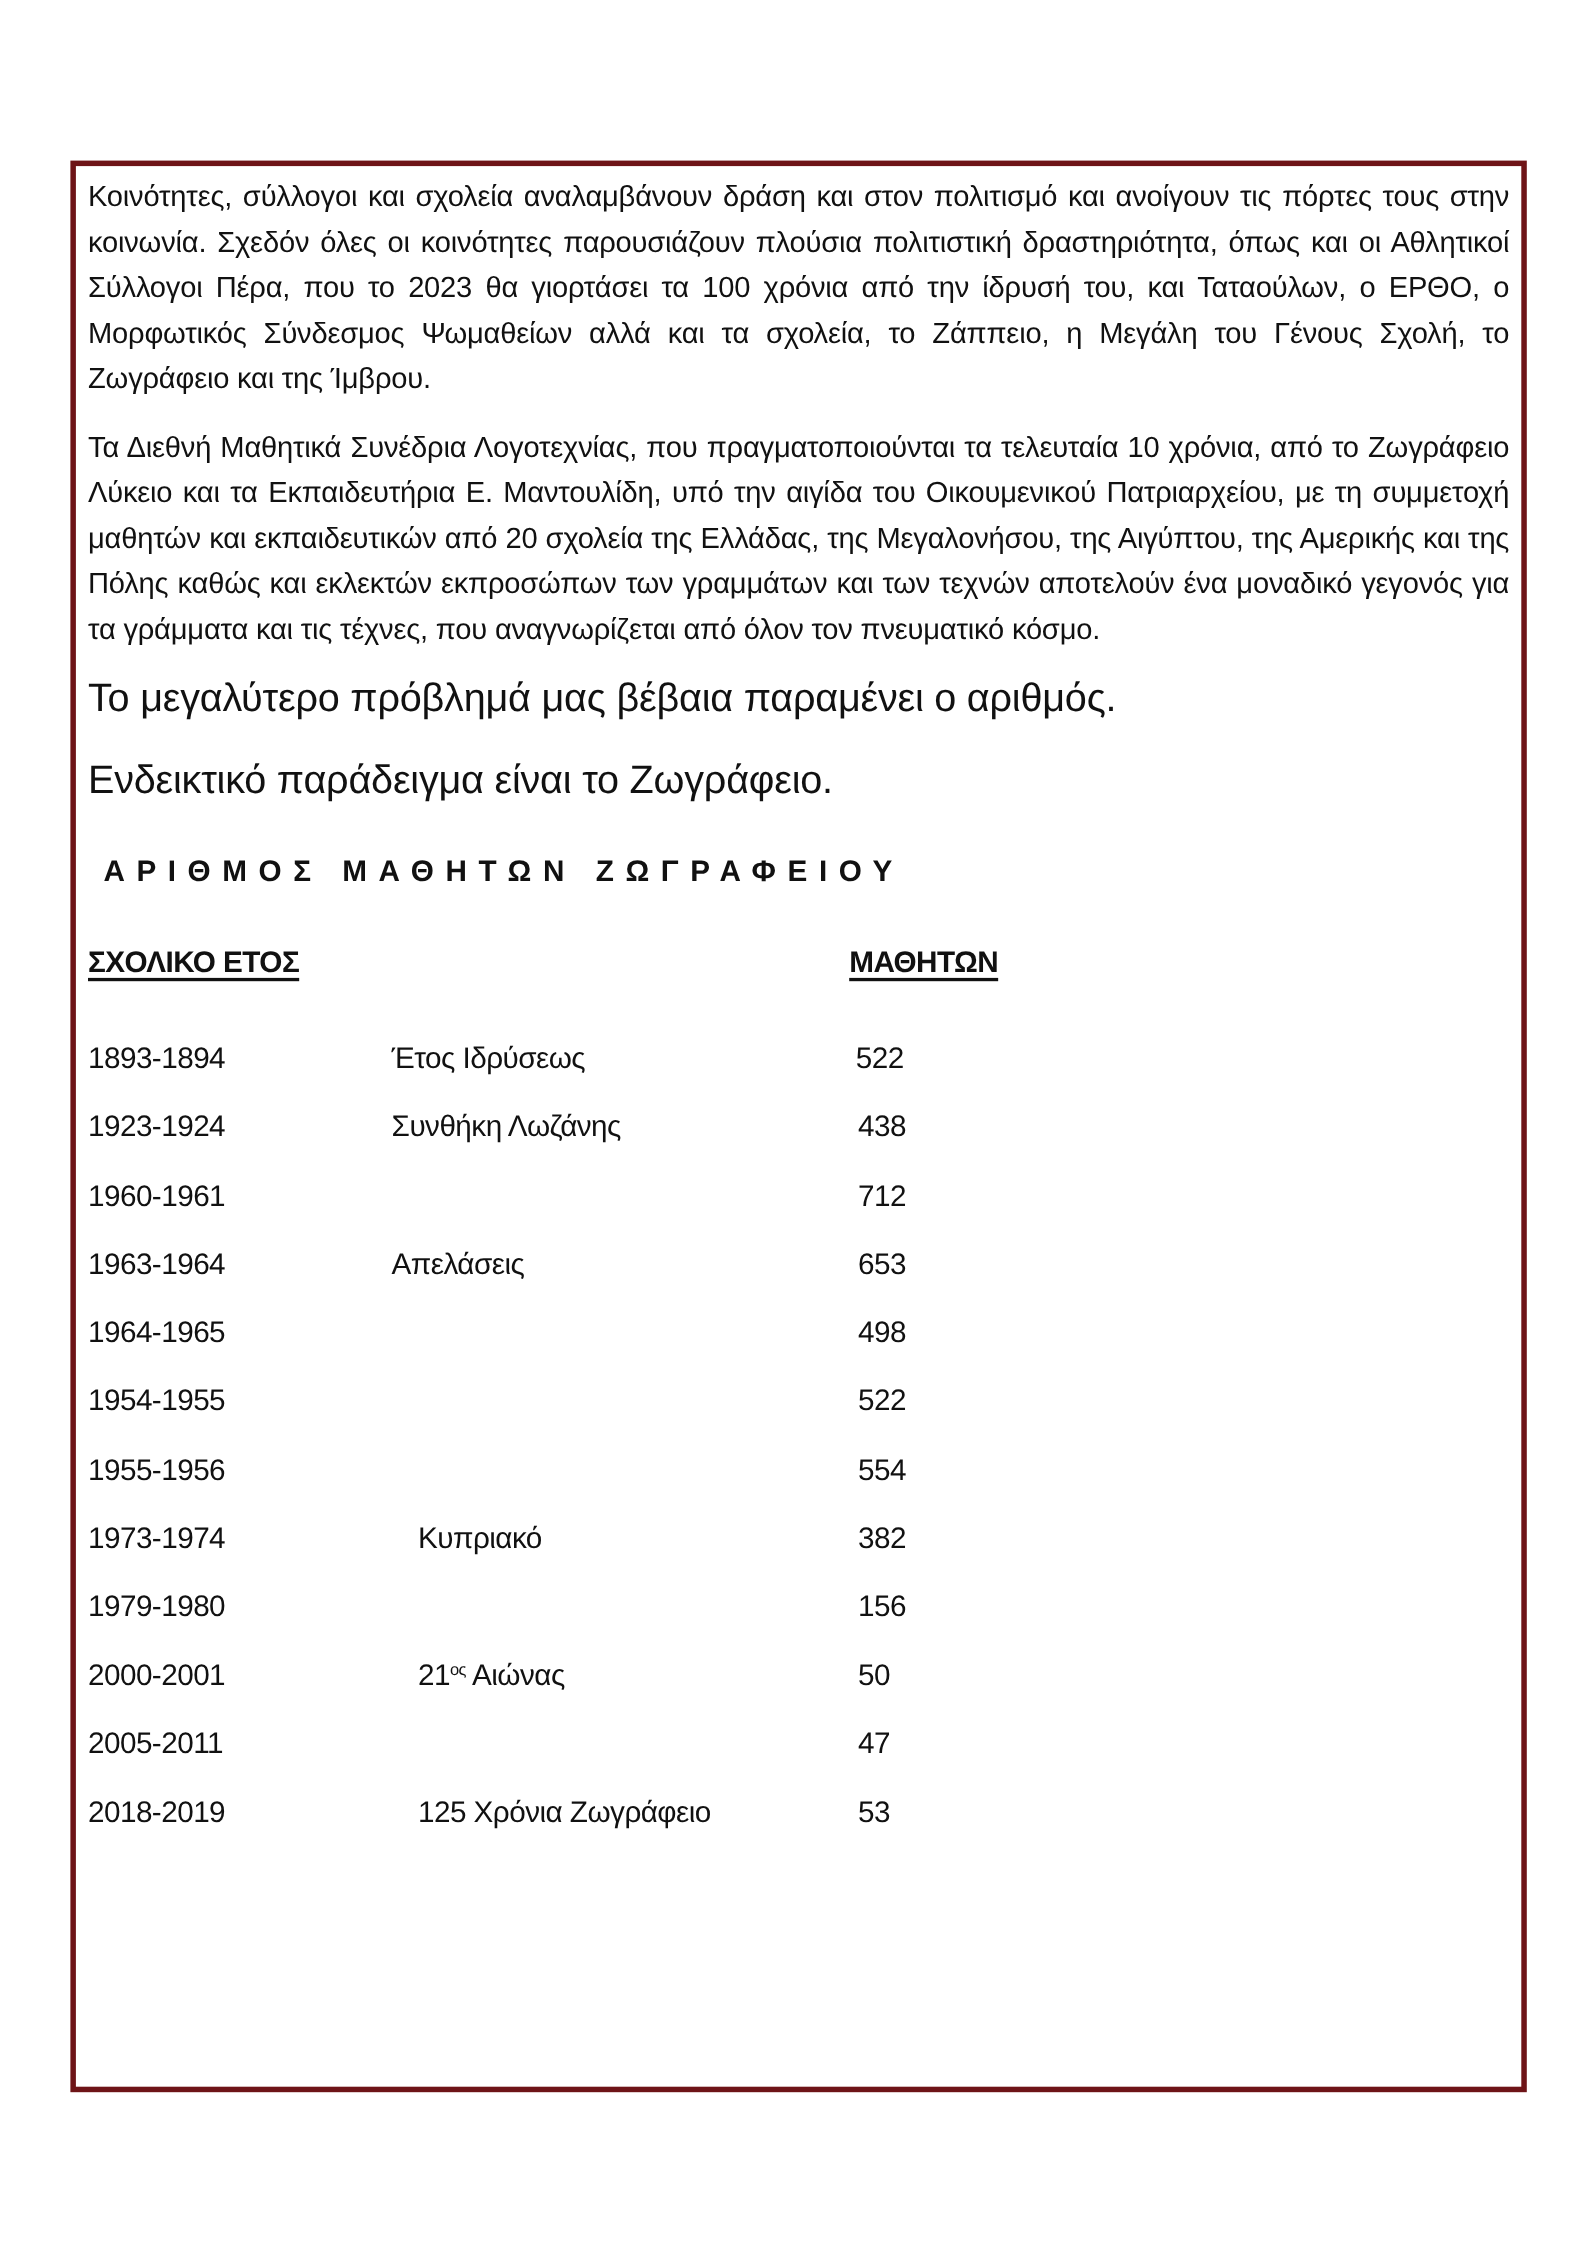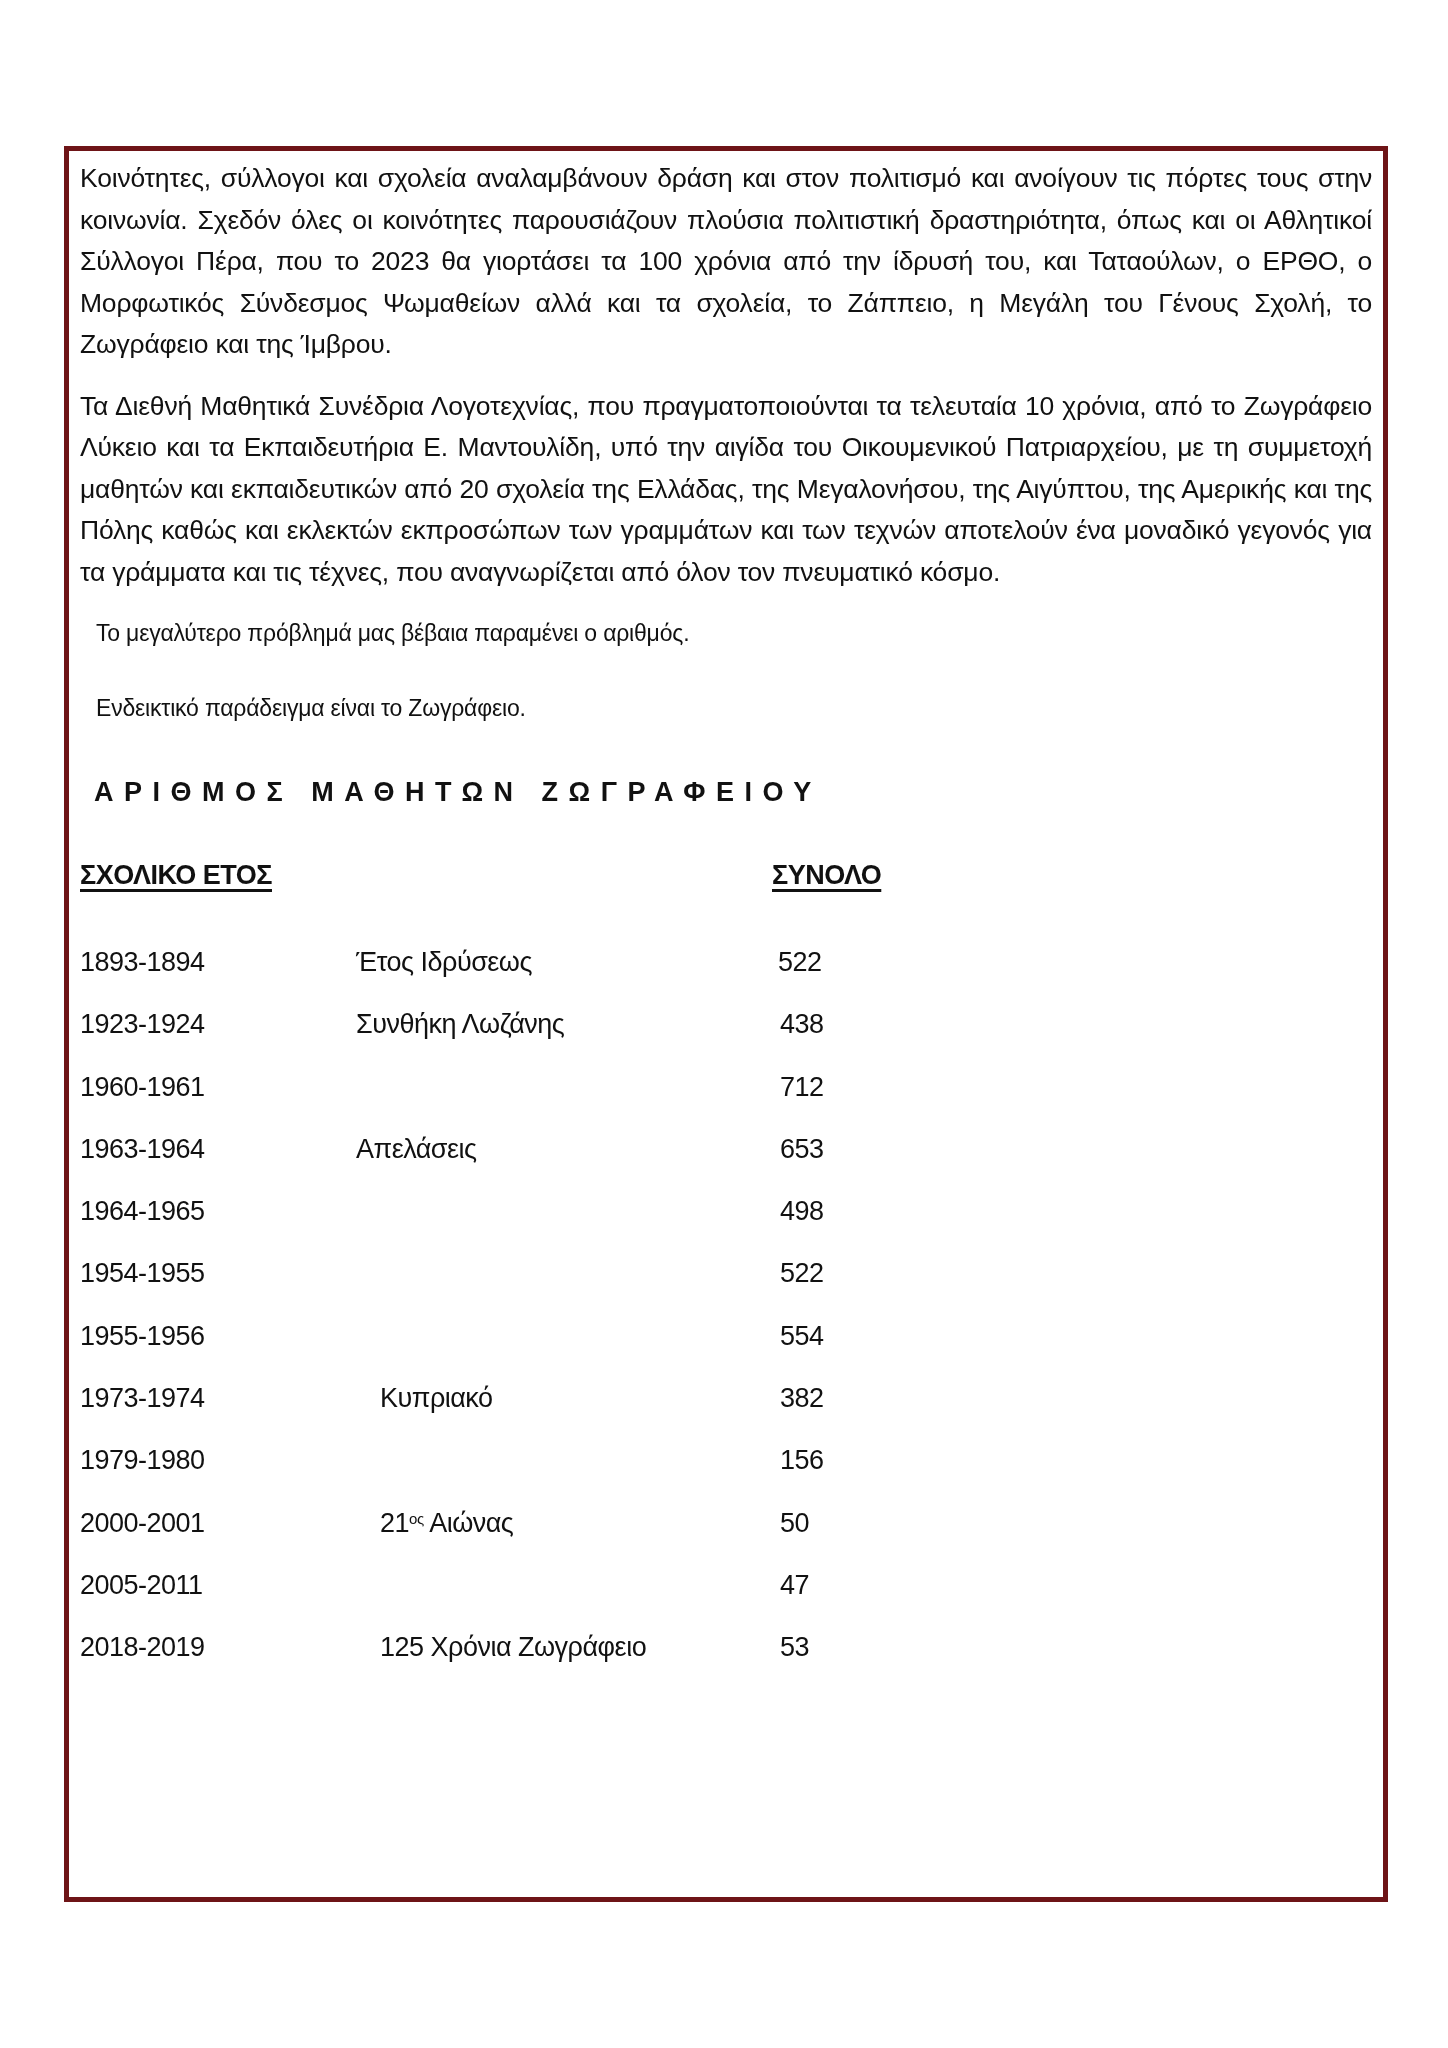--- a/index.html
+++ b/index.html
@@ -24,24 +24,23 @@
     .para {
       font-size: 26.5px;
       line-height: 41.5px;
       text-align: justify;
       margin-bottom: 19px;
       letter-spacing: -0.2px;
     }
     .para.p1 { margin-bottom: 20px; }
     .para.p2 { margin-bottom: 20px; }
     .single {
-      font-size: 23px;
+      font-size: 36px;
       line-height: 41.5px;
       letter-spacing: -0.2px;
-      margin-left: 16px;
     }
     .single.s1 { margin-bottom: 33px; }
     .single.s2 { margin-bottom: 43px; }
     .table-title {
       font-weight: bold;
       font-size: 27px;
       letter-spacing: 10.5px;
       padding-left: 14px;
       line-height: 40px;
       margin-bottom: 48px;
@@ -87,21 +86,21 @@
   <div class="content">
     <p class="para p1">Κοινότητες, σύλλογοι και σχολεία αναλαμβάνουν δράση και στον πολιτισμό και ανοίγουν τις πόρτες τους στην κοινωνία. Σχεδόν όλες οι κοινότητες παρουσιάζουν πλούσια πολιτιστική δραστηριότητα, όπως και οι Αθλητικοί Σύλλογοι Πέρα, που το 2023 θα γιορτάσει τα 100 χρόνια από την ίδρυσή του, και Ταταούλων, ο ΕΡΘΟ, ο Μορφωτικός Σύνδεσμος Ψωμαθείων αλλά και τα σχολεία, το Ζάππειο, η Μεγάλη του Γένους Σχολή, το Ζωγράφειο και της Ίμβρου.</p>
     <p class="para p2">Τα Διεθνή Μαθητικά Συνέδρια Λογοτεχνίας, που πραγματοποιούνται τα τελευταία 10 χρόνια, από το Ζωγράφειο Λύκειο και τα Εκπαιδευτήρια Ε. Μαντουλίδη, υπό την αιγίδα του Οικουμενικού Πατριαρχείου, με τη συμμετοχή μαθητών και εκπαιδευτικών από 20 σχολεία της Ελλάδας, της Μεγαλονήσου, της Αιγύπτου, της Αμερικής και της Πόλης καθώς και εκλεκτών εκπροσώπων των γραμμάτων και των τεχνών αποτελούν ένα μοναδικό γεγονός για τα γράμματα και τις τέχνες, που αναγνωρίζεται από όλον τον πνευματικό κόσμο.</p>
     <p class="single s1">Το μεγαλύτερο πρόβλημά μας βέβαια παραμένει ο αριθμός.</p>
     <p class="single s2">Ενδεικτικό παράδειγμα είναι το Ζωγράφειο.</p>
 
     <div class="table-title">ΑΡΙΘΜΟΣ ΜΑΘΗΤΩΝ ΖΩΓΡΑΦΕΙΟΥ</div>
 
     <div class="table-head">
       <span class="th-year">ΣΧΟΛΙΚΟ ΕΤΟΣ</span>
-      <span class="th-total">ΣΥΝΟΛΟ</span>
+      <span class="th-total">ΜΑΘΗΤΩΝ</span>
     </div>
 
     <div class="rows">
       <div class="row">
         <span class="c-year">1893-1894</span>
         <span class="c-note">Έτος Ιδρύσεως</span>
         <span class="c-total">522</span>
       </div>
       <div class="row">
         <span class="c-year">1923-1924</span>

